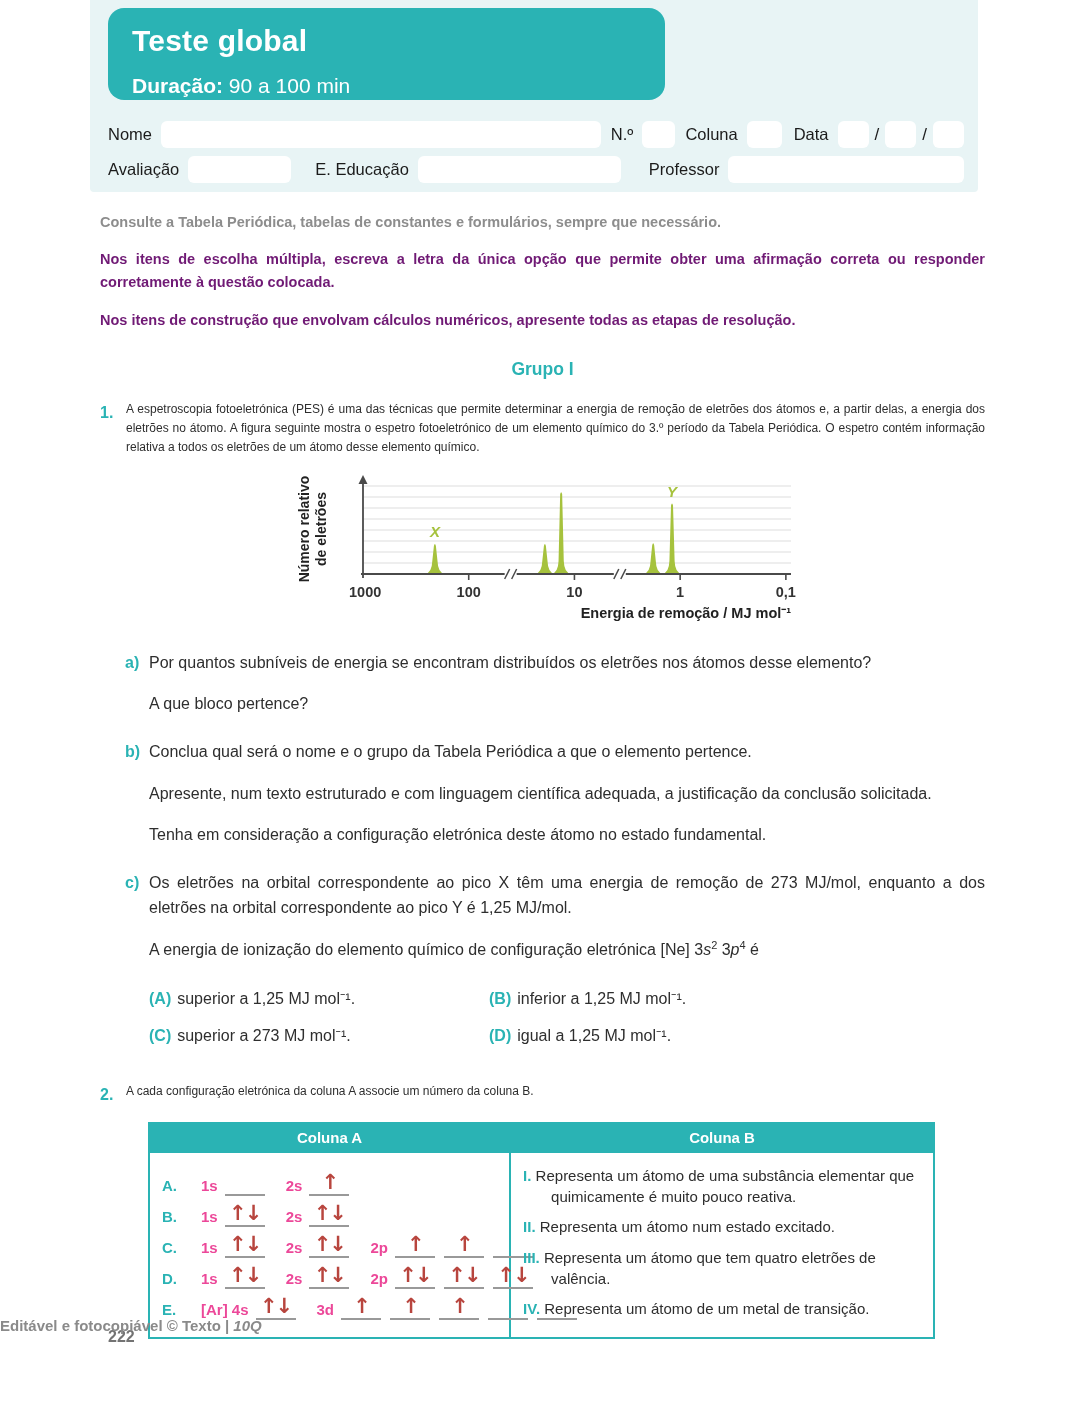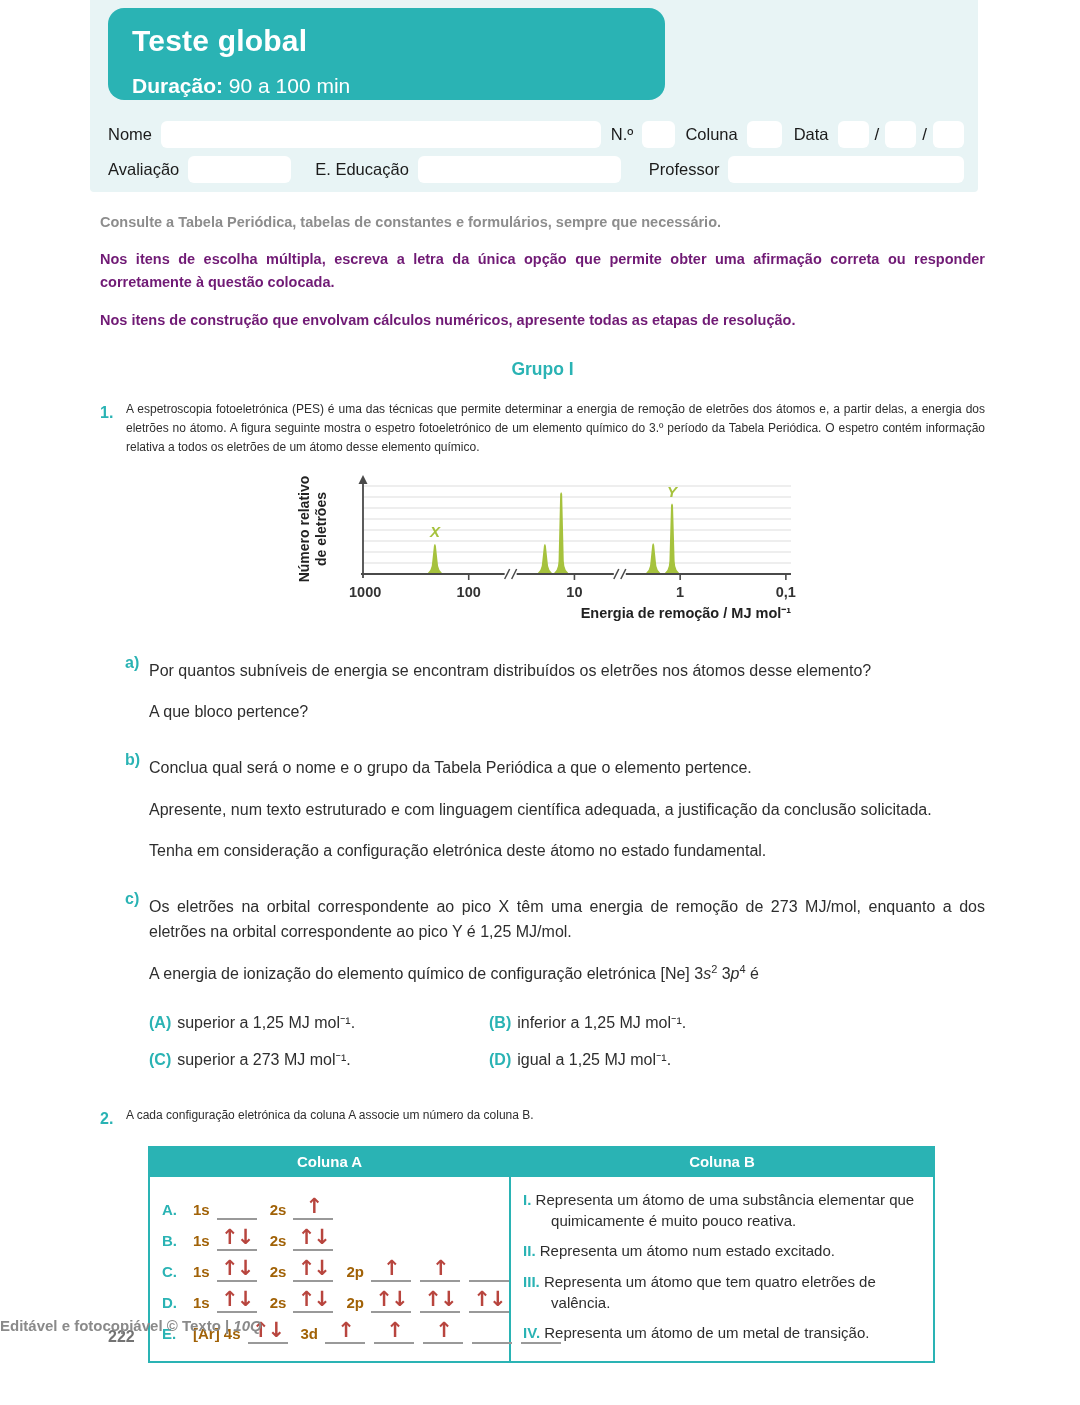--- a/index.html
+++ b/index.html
@@ -47,21 +47,21 @@
   .question { display:flex; margin-top:18px; }
   .qnum { color:#2ab3b4; font-weight:bold; font-size:16px; width:26px; flex:0 0 auto; line-height:1.62; }
   .qtext { font-size:12px; line-height:1.62; text-align:justify; }
 
   figure.chart { width:520px; margin:14px auto 6px; }
 
   .subq { display:flex; margin:22px 0 0 25px; }
   .subq .slabel { color:#2ab3b4; font-weight:bold; font-size:16px; width:24px; flex:0 0 auto; line-height:1.6; }
   .subq .sbody { flex:1; font-size:16px; line-height:1.6; }
   .subq .sbody p { margin-top:16px; text-align:justify; }
-  .subq .sbody p:first-child { margin-top:8px; }
+  .subq .sbody p:first-child { margin-top:0; }
 
   .options {
     margin:24px 0 16px 49px; display:grid;
     grid-template-columns:340px auto; row-gap:15px; font-size:16px;
   }
   .opt .letter { color:#2ab3b4; font-weight:bold; margin-right:6px; }
 
   sup.exp { font-size:11px; }
   .it { font-style:italic; }
 
@@ -72,21 +72,21 @@
   table.assoc th {
     background:#2ab3b4; color:#fff; font-size:15px; font-weight:bold;
     height:29px; text-align:center; border:2px solid #2ab3b4;
   }
   table.assoc th.a { width:46%; border-right:1.5px solid rgba(255,255,255,.85); }
   table.assoc td {
     border:2px solid #2ab3b4; background:#fff; vertical-align:top; padding:12px 12px 8px 12px;
   }
   .cfg-row { display:flex; align-items:flex-end; height:31px; }
   .cfg-letter { color:#2ab3b4; font-weight:bold; font-size:15px; width:27px; flex:0 0 auto; padding-bottom:2px; }
-  .cfg-label { font-weight:600; color:#a16207; font-size:15px; margin:0 7px 0 4px; padding-bottom:2px; white-space:nowrap; }
+  .cfg-label { font-weight:600; color:#ec4899; font-size:15px; margin:0 7px 0 12px; padding-bottom:2px; white-space:nowrap; }
   .cfg-slot {
     display:inline-block; min-width:40px; height:25px; margin-right:9px;
     border-bottom:2px solid #999; text-align:center;
     font-family:"DejaVu Sans", sans-serif; font-size:21px; line-height:22px;
     color:#b8453e; letter-spacing:-2px; font-weight:bold;
   }
   ul.colb { list-style:none; }
   ul.colb li {
     font-size:15px; line-height:1.42; color:#2e2e2e;
     padding-left:28px; text-indent:-28px; margin-bottom:9px;

